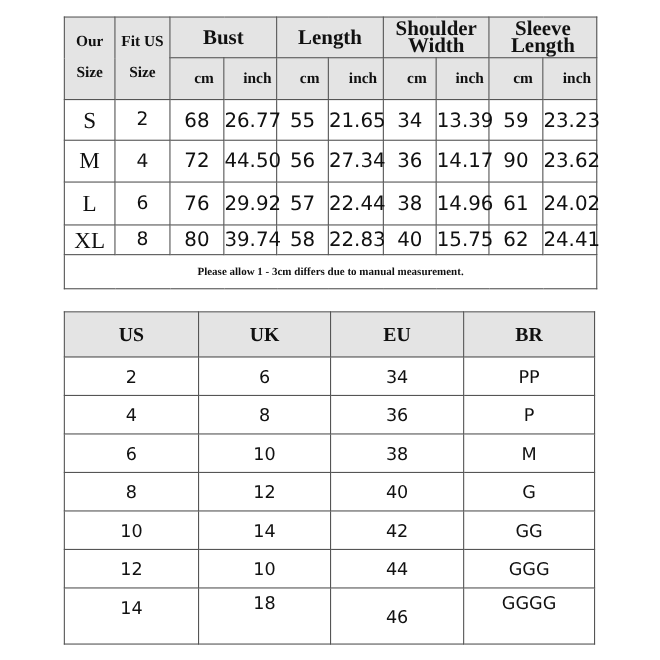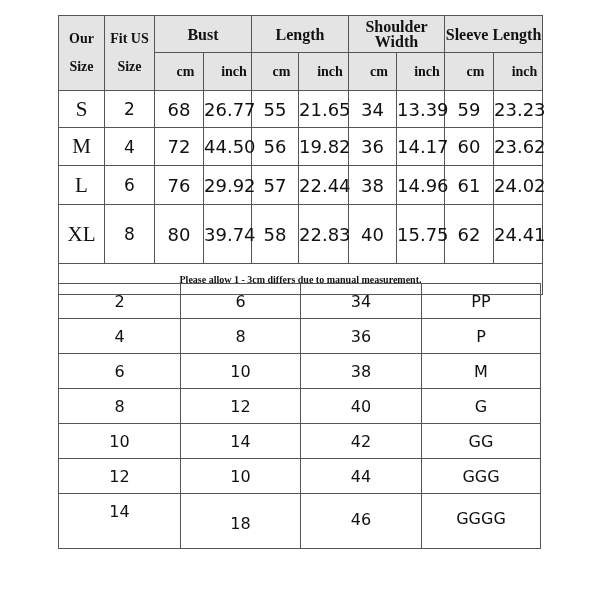--- a/index.html
+++ b/index.html
@@ -3,21 +3,21 @@
 <meta charset="utf-8">
 <style>
   html,body{margin:0;padding:0;background:#ffffff;}
   body{width:600px;height:600px;position:relative;overflow:hidden;}
   table{border-collapse:collapse;position:absolute;table-layout:fixed;}
   td,th{border:1px solid #555;text-align:center;vertical-align:middle;padding:0;color:#111;}
   .serif{font-family:"Liberation Serif","DejaVu Serif",serif;font-weight:bold;}
   .sans{font-family:"DejaVu Sans","Liberation Sans",sans-serif;font-weight:normal;}
   .hd{background:#e4e4e4;}
   #size-table{left:58px;top:15px;width:484px;border:1.5px solid #555;}
-  #size-table .grp{font-size:16px;line-height:15px;}
+  #size-table .grp{font-size:19px;line-height:15px;}
   #size-table .unit{font-size:14px;padding-left:13px;}
   #size-table .sizecol{font-size:14px;line-height:28px;text-align:center;}
   #size-table .size-label{font-family:"Liberation Serif","DejaVu Serif",serif;font-weight:normal;font-size:21px;}
   #size-table .val{font-size:18px;}
   #size-table .note{font-size:10px;height:30px;}
   #conv-table{left:58px;top:283px;width:482px;border:1.5px solid #555;}
   #conv-table th{font-size:18px;height:40px;}
   #conv-table td{font-size:16px;height:34px;}
 </style>
 </head>
@@ -67,39 +67,39 @@
     <td class="sans val">13.39</td>
     <td class="sans val">59</td>
     <td class="sans val">23.23</td>
   </tr>
   <tr style="height:38px">
     <td class="size-label">M</td>
     <td class="sans val" style="font-size:17px">4</td>
     <td class="sans val">72</td>
     <td class="sans val">44.50</td>
     <td class="sans val">56</td>
-    <td class="sans val">19.82</td>
+    <td class="sans val">27.34</td>
     <td class="sans val">36</td>
     <td class="sans val">14.17</td>
-    <td class="sans val">60</td>
+    <td class="sans val">90</td>
     <td class="sans val">23.62</td>
   </tr>
   <tr style="height:39px">
     <td class="size-label">L</td>
     <td class="sans val" style="font-size:17px">6</td>
     <td class="sans val">76</td>
     <td class="sans val">29.92</td>
     <td class="sans val">57</td>
     <td class="sans val">22.44</td>
     <td class="sans val">38</td>
     <td class="sans val">14.96</td>
     <td class="sans val">61</td>
     <td class="sans val">24.02</td>
   </tr>
-  <tr style="height:59px">
+  <tr style="height:27px">
     <td class="size-label">XL</td>
     <td class="sans val" style="font-size:17px">8</td>
     <td class="sans val">80</td>
     <td class="sans val">39.74</td>
     <td class="sans val">58</td>
     <td class="sans val">22.83</td>
     <td class="sans val">40</td>
     <td class="sans val">15.75</td>
     <td class="sans val">62</td>
     <td class="sans val">24.41</td>
@@ -111,20 +111,26 @@
   </table>
 
 <table id="conv-table">
   <colgroup>
     <col style="width:122px">
       <col style="width:120px">
       <col style="width:121px">
       <col style="width:119px">
   </colgroup>
   <tbody>
+      <tr>
+    <th class="hd serif">US</th>
+    <th class="hd serif">UK</th>
+    <th class="hd serif">EU</th>
+    <th class="hd serif">BR</th>
+  </tr>
   <tr>
     <td class="sans">2</td>
     <td class="sans">6</td>
     <td class="sans">34</td>
     <td class="sans">PP</td>
   </tr>
   <tr>
     <td class="sans">4</td>
     <td class="sans">8</td>
     <td class="sans">36</td>
@@ -149,18 +155,18 @@
     <td class="sans">GG</td>
   </tr>
   <tr>
     <td class="sans">12</td>
     <td class="sans">10</td>
     <td class="sans">44</td>
     <td class="sans">GGG</td>
   </tr>
   <tr style="height:40px">
     <td class="sans" style="vertical-align:top;padding-top:8px">14</td>
-    <td class="sans" style="vertical-align:top;padding-top:20px">18</td>
+    <td class="sans" style="vertical-align:top;padding-top:4px">18</td>
     <td class="sans" style="vertical-align:top;padding-top:16px">46</td>
-    <td class="sans" style="vertical-align:top;padding-top:15px">GGGG</td>
+    <td class="sans" style="vertical-align:top;padding-top:4px">GGGG</td>
   </tr>
 </tbody>
   </table>
 
 </body></html>

